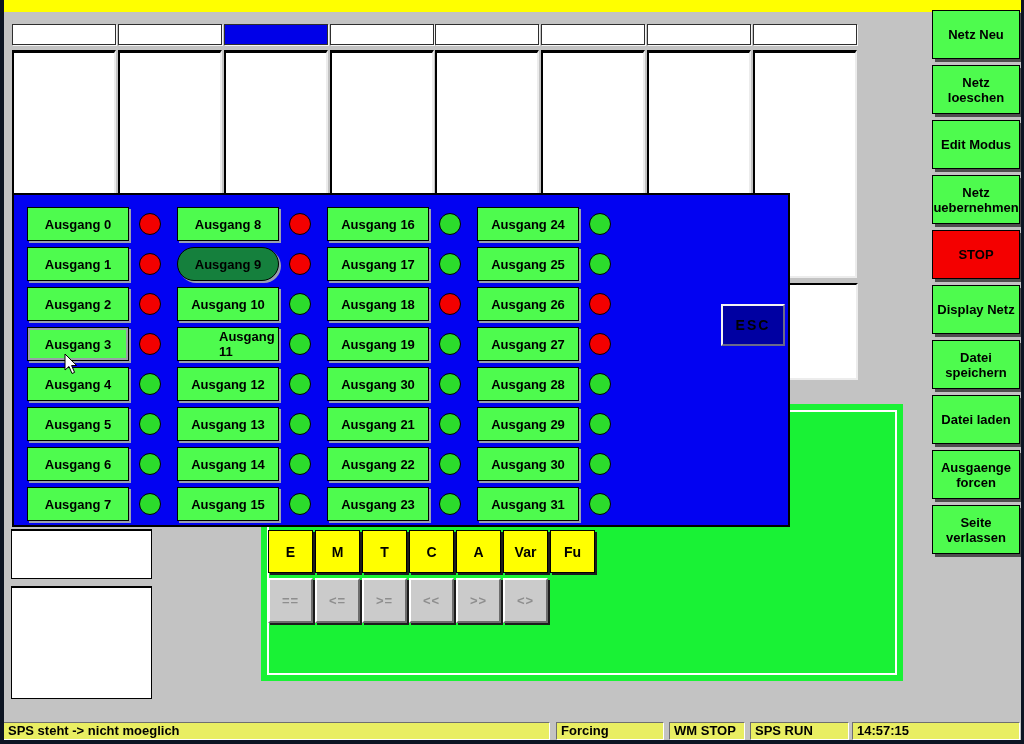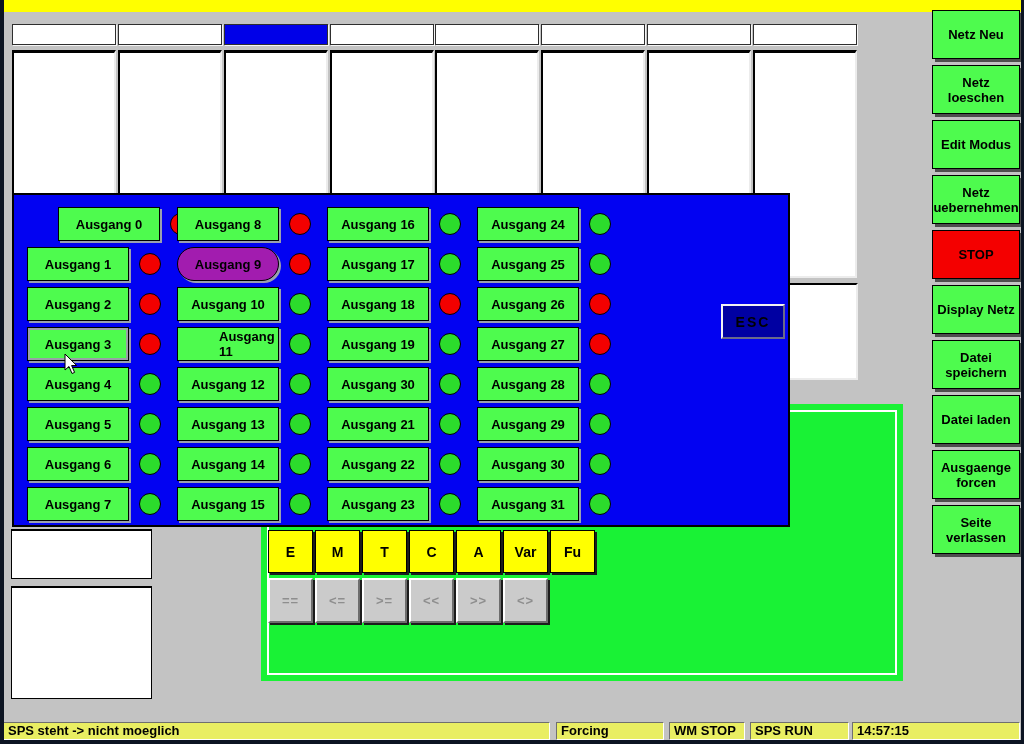--- a/index.html
+++ b/index.html
@@ -52,21 +52,21 @@
   .dialog { position:absolute; left:12px; top:193px; width:778px; height:334px;
     background:#0202f2; border:2px solid #000; }
   .out-col { position:absolute; top:12px; display:flex; flex-direction:column; gap:6px; }
   .out-row { display:flex; align-items:center; height:34px; }
   .out-btn { width:102px; height:34px; background:#4efb4e; border:1px solid #000;
     box-shadow:2px 2px 0 #9aa0b0; font-weight:bold; font-size:13px; color:#000;
     display:flex; align-items:center; justify-content:center; }
   .out-btn.focused { box-shadow:2px 2px 0 #9aa0b0, inset 0 0 0 2px #9aa0a8;text-align:right; }
   .led { width:22px; height:22px; border-radius:50%; border:1px solid #000; margin-left:10px; }
 
-  .esc-btn { position:absolute; left:707px; top:109px; width:64px; height:35px; background:#0000a2;
+  .esc-btn { position:absolute; left:707px; top:109px; width:64px; height:42px; background:#0000a2;
     border:2px solid; border-color:#f2f2f2 #6a6a8a #6a6a8a #f2f2f2;
     font-weight:bold; font-size:14px; letter-spacing:2px; color:#000;
     display:flex; align-items:center; justify-content:center; }
 
   .statusbar { position:absolute; left:0; top:722px; width:1024px; height:18px; }
   .seg { position:absolute; top:0; height:18px; background:#e9ee62;
     border:1px solid; border-color:#6f6f6f #ffffff #ffffff #6f6f6f;
     font-weight:bold; font-size:13px; color:#000; line-height:16px; padding-left:4px;
     white-space:nowrap; overflow:hidden; }
   .seg0 { left:3px;   width:547px; }
@@ -126,21 +126,21 @@
       <div class="op-btn">&lt;=</div>
       <div class="op-btn">&gt;=</div>
       <div class="op-btn">&lt;&lt;</div>
       <div class="op-btn">&gt;&gt;</div>
       <div class="op-btn">&lt;&gt;</div>
     </div>
 
   <div class="dialog">
     <div class="out-col" id="out-col-0" style="left: 13px;">
         <div class="out-row">
-          <div class="out-btn" style="background: rgb(78, 251, 78); margin-left: 31px;">Ausgang 0</div>
+          <div class="out-btn" style="background: rgb(78, 251, 78);">Ausgang 0</div>
           <div class="led" style="background: rgb(243, 0, 0);"></div>
         </div>
         <div class="out-row">
           <div class="out-btn" style="background: rgb(78, 251, 78);">Ausgang 1</div>
           <div class="led" style="background: rgb(243, 0, 0);"></div>
         </div>
         <div class="out-row">
           <div class="out-btn" style="background: rgb(78, 251, 78);">Ausgang 2</div>
           <div class="led" style="background: rgb(243, 0, 0);"></div>
         </div>
@@ -164,21 +164,21 @@
           <div class="out-btn" style="background: rgb(78, 251, 78);">Ausgang 7</div>
           <div class="led" style="background: rgb(44, 220, 44);"></div>
         </div>
       </div>
     <div class="out-col" id="out-col-1" style="left: 163px;">
         <div class="out-row">
           <div class="out-btn" style="background: rgb(78, 251, 78);">Ausgang 8</div>
           <div class="led" style="background: rgb(243, 0, 0);"></div>
         </div>
         <div class="out-row">
-          <div class="out-btn" style="background: #a21caf; border-radius: 17px;">Ausgang 9</div>
+          <div class="out-btn" style="background: #15803d; border-radius: 17px;">Ausgang 9</div>
           <div class="led" style="background: rgb(243, 0, 0);"></div>
         </div>
         <div class="out-row">
           <div class="out-btn" style="background: rgb(78, 251, 78);">Ausgang 10</div>
           <div class="led" style="background: rgb(44, 220, 44);"></div>
         </div>
         <div class="out-row">
           <div class="out-btn" style="background: rgb(78, 251, 78); padding-left: 41px;">Ausgang 11</div>
           <div class="led" style="background: rgb(44, 220, 44);"></div>
         </div>

